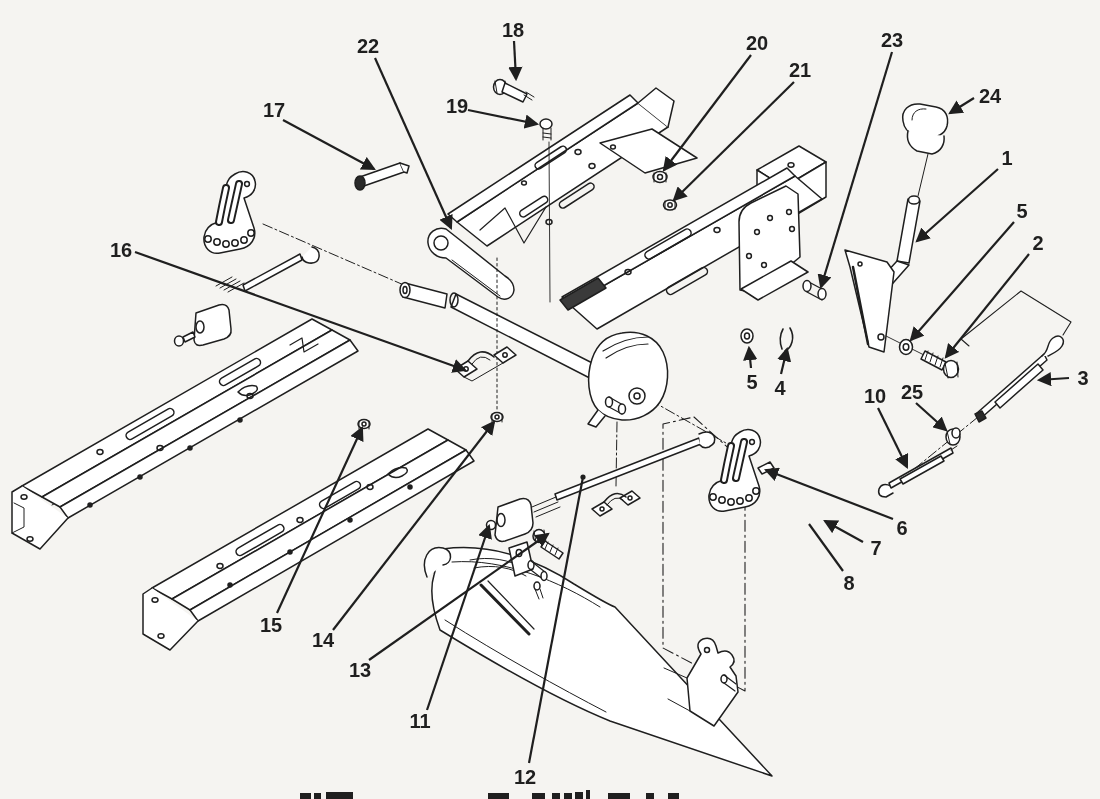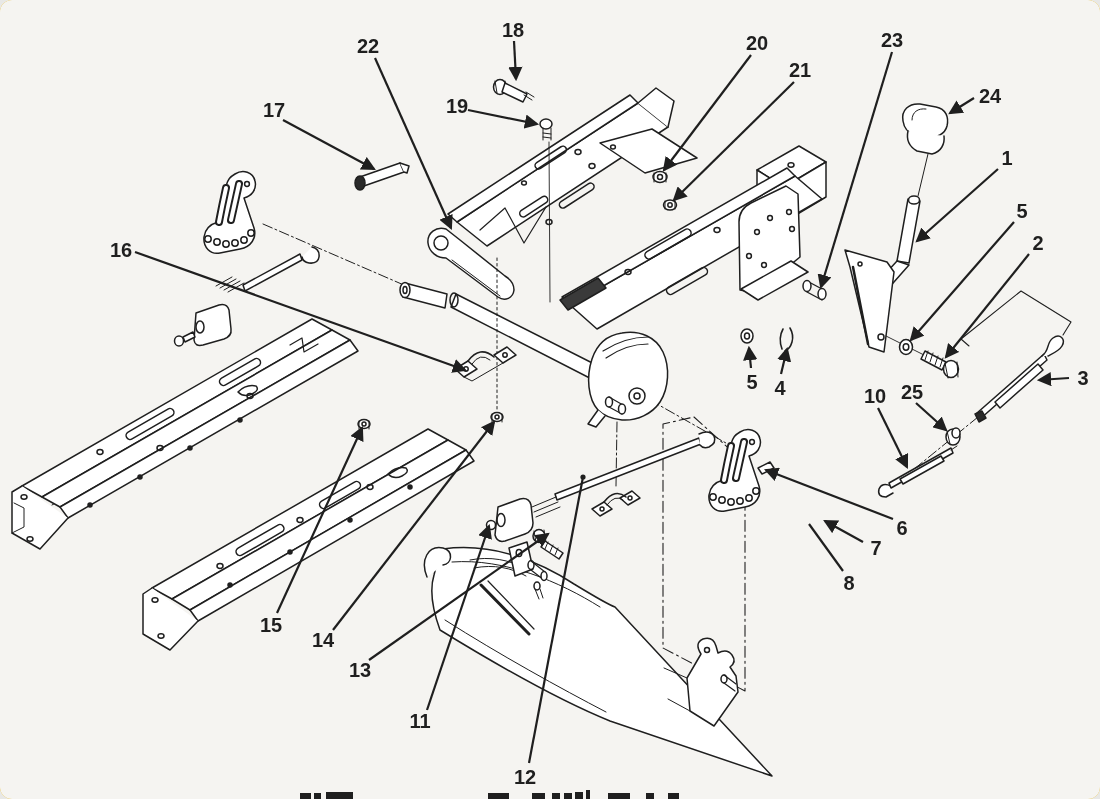--- a/index.html
+++ b/index.html
@@ -1,17 +1,17 @@
 <!DOCTYPE html>
 <html><head>
 <meta charset="utf-8">
 <style>
   html,body{margin:0;padding:0;background:#e8e8e6;}
   .stage{width:1100px;height:799px;position:relative;background:#eab308;overflow:hidden;
-         font-family:"Liberation Sans", sans-serif;border-radius:12px;}
+         font-family:"Liberation Sans", sans-serif;}
   svg{display:block;}
   text.callout{font-family:"Liberation Sans", sans-serif;font-weight:bold;
                fill:#1f1f1f;font-size:20px;}
 </style>
 </head>
 <body>
 
 <div class="stage">
 <svg id="fig" width="1100" height="799" viewBox="0 0 1100 799">
   <defs>

